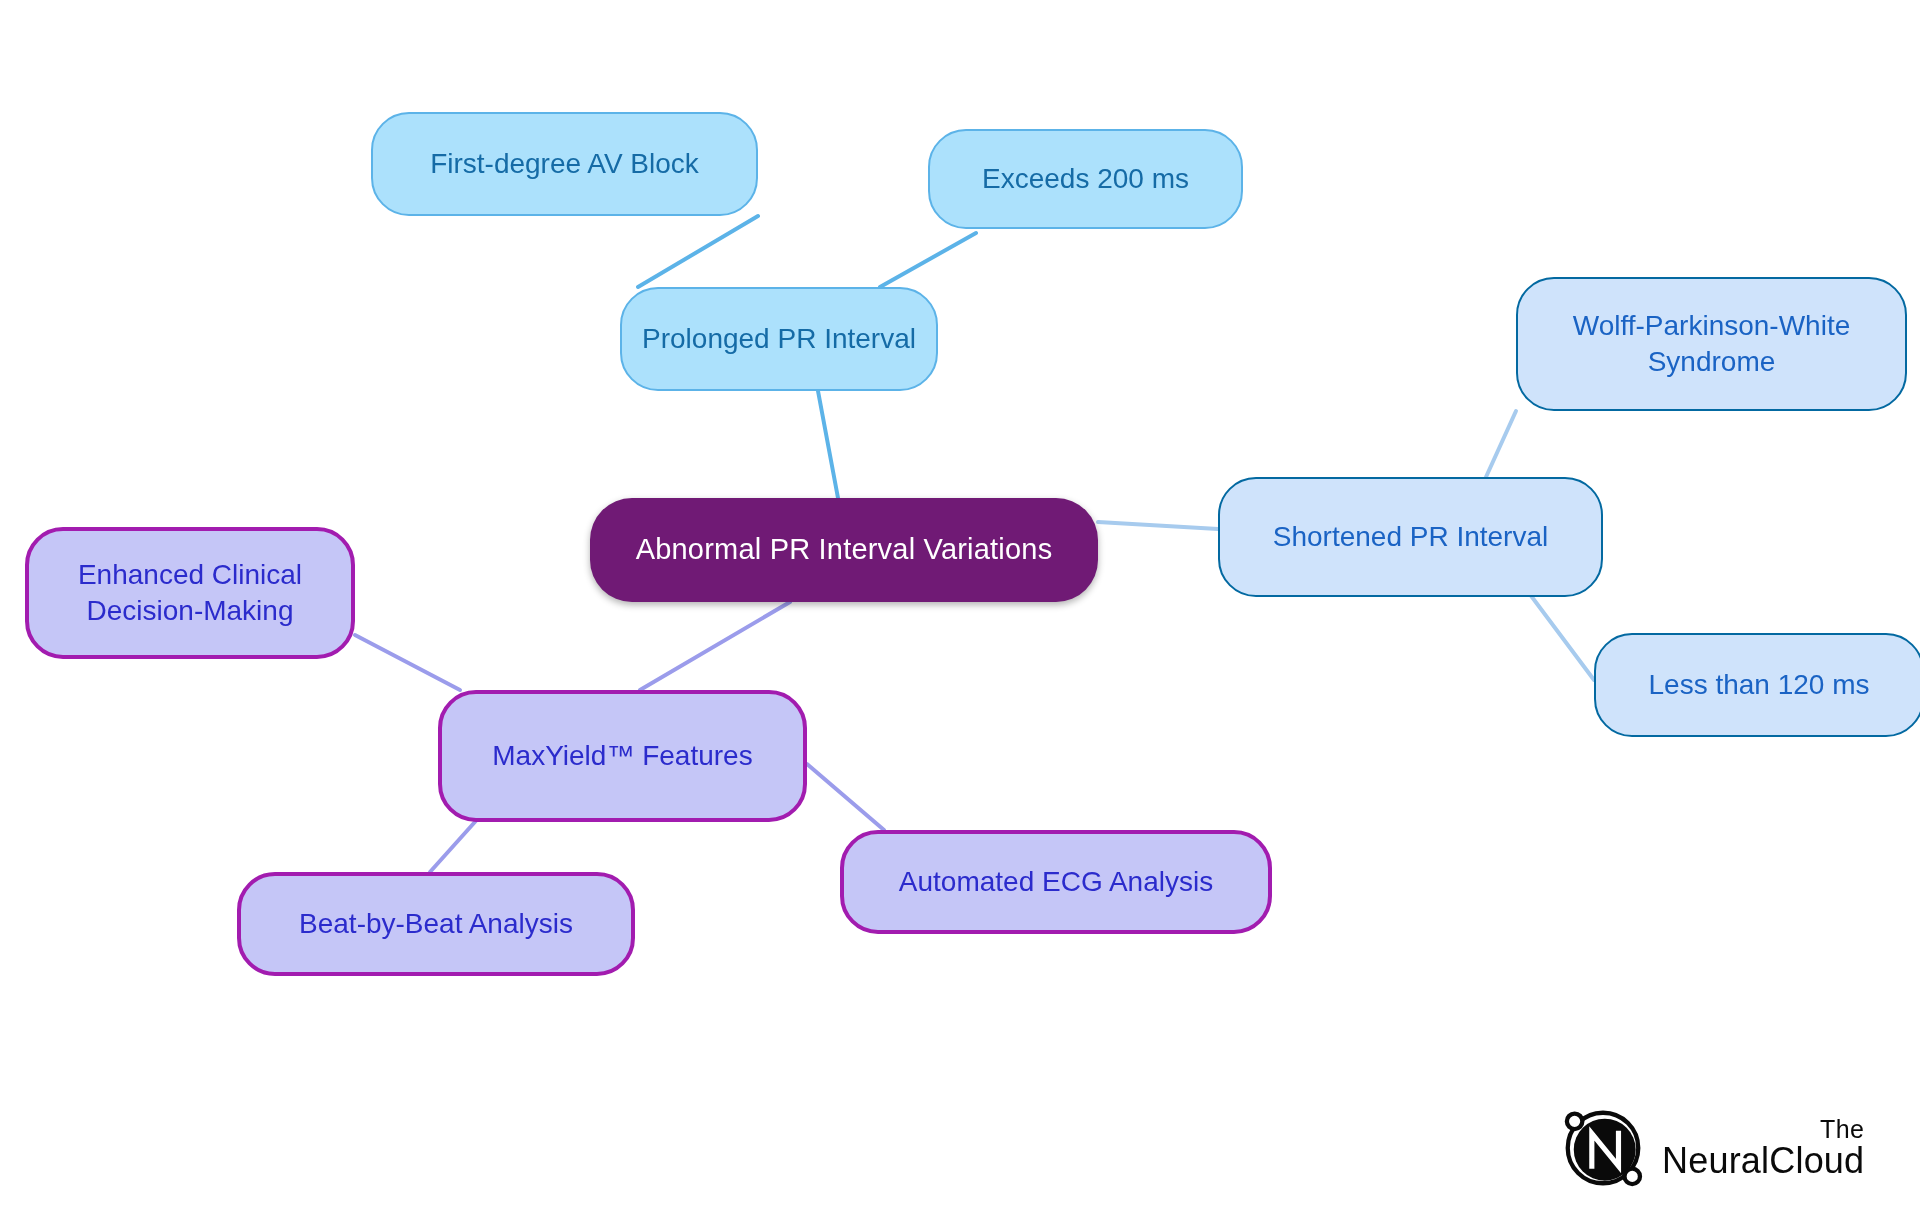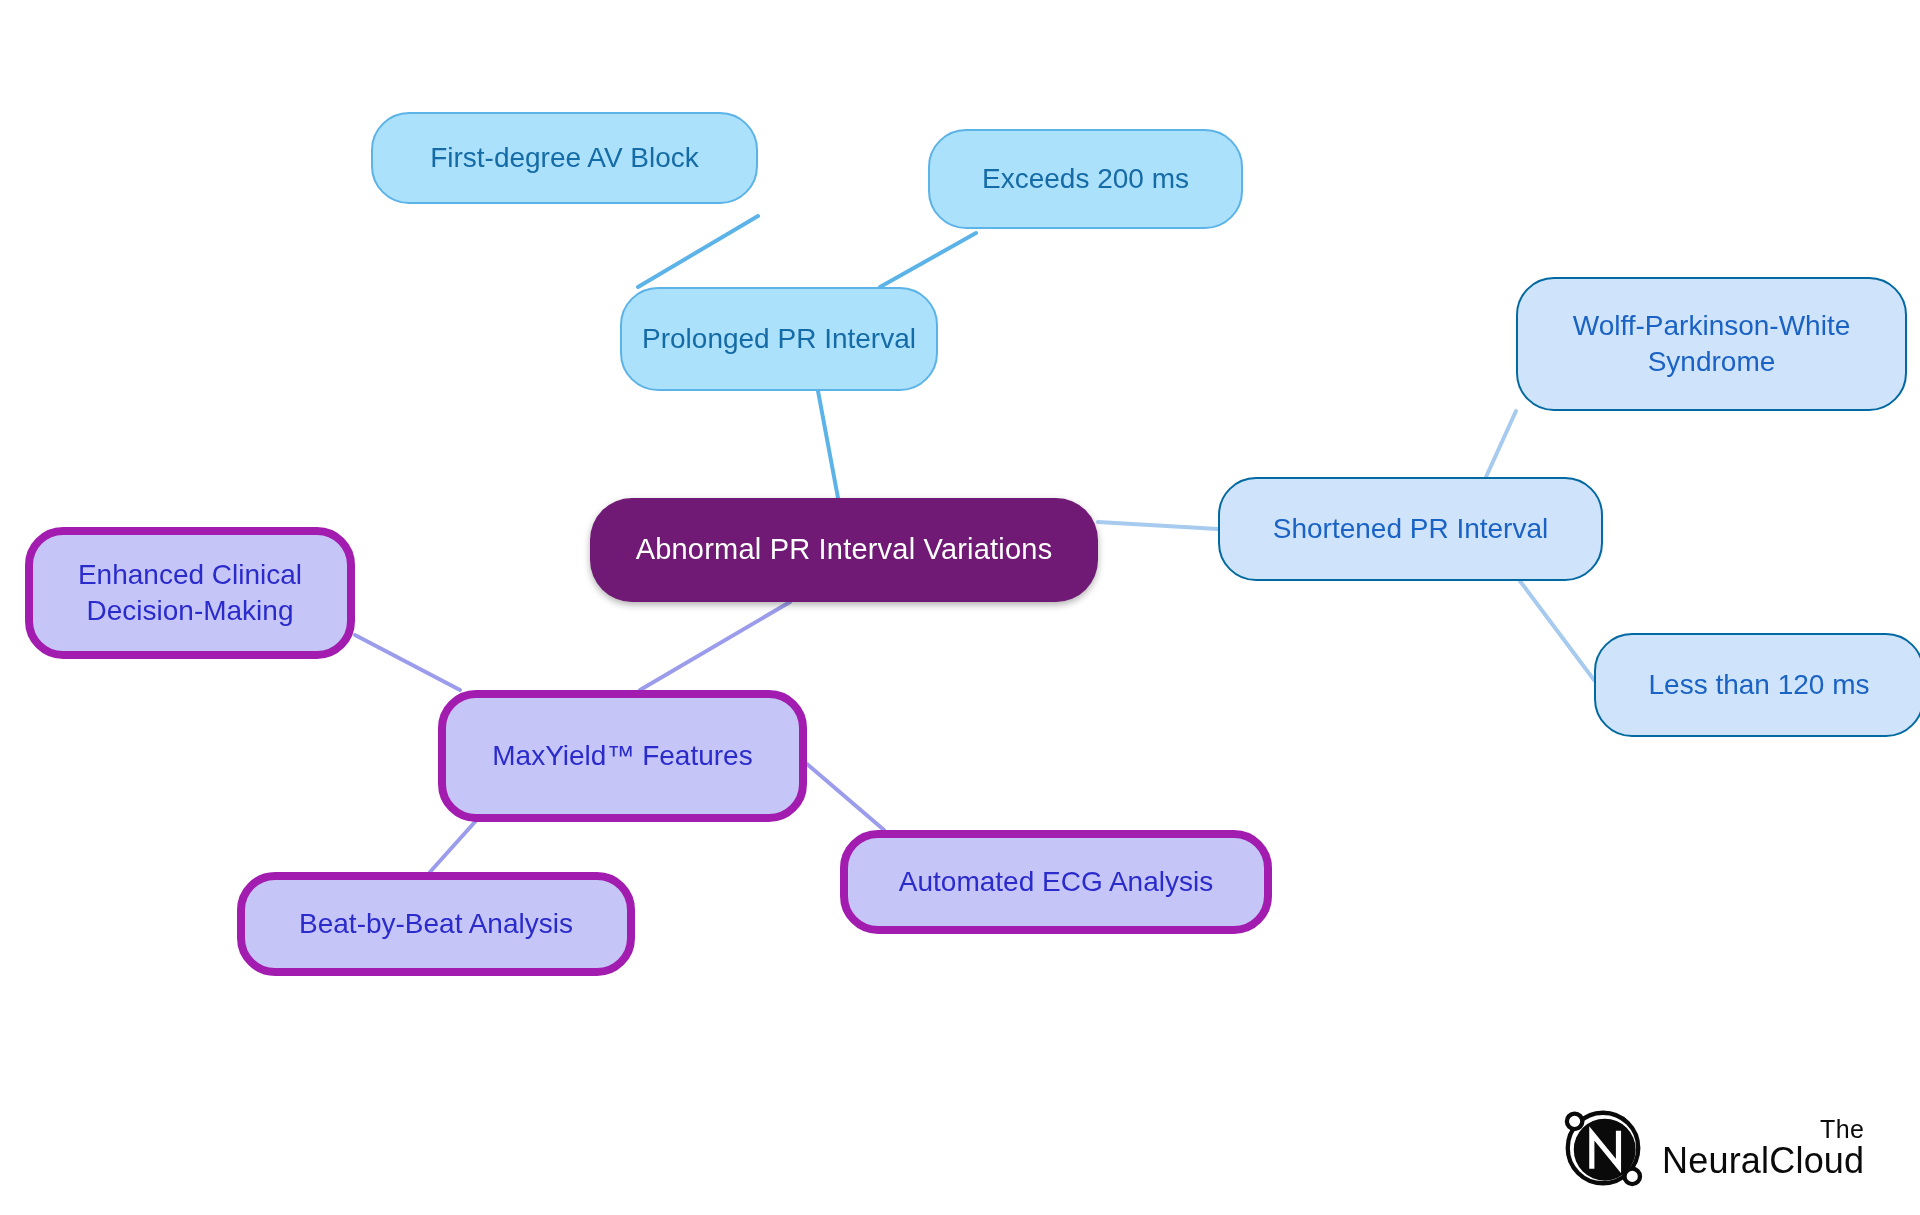--- a/index.html
+++ b/index.html
@@ -55,21 +55,21 @@
     font-size: 28px;
   }
   .node-lightblue {
     background: #cfe3fb;
     border: 2px solid #0369a1;
     color: #1a63c4;
     font-size: 28px;
   }
   .node-purple {
     background: #c5c6f7;
-    border: 8px solid #a21caf;
+    border: 4px solid #a21caf;
     color: #2b2bcc;
     font-size: 28px;
   }
   #logo {
     position: absolute;
     display: flex;
     align-items: center;
   }
   #logo-mark { display: block; }
   #logo-text {
@@ -98,23 +98,23 @@
       <line x1="1594" y1="680" x2="1520" y2="581" stroke="#a7cbee" stroke-width="4" stroke-linecap="round"></line>
       <line x1="790" y1="602" x2="640" y2="690" stroke="#9b9ceb" stroke-width="4" stroke-linecap="round"></line>
       <line x1="355" y1="635" x2="460" y2="690" stroke="#9b9ceb" stroke-width="4" stroke-linecap="round"></line>
       <line x1="500" y1="794" x2="430" y2="872" stroke="#9b9ceb" stroke-width="4" stroke-linecap="round"></line>
       <line x1="807" y1="764" x2="884" y2="830" stroke="#9b9ceb" stroke-width="4" stroke-linecap="round"></line>
     </svg>
 
   <div id="nodes-layer">
       <div class="node node-root" style="left: 590px; top: 498px; width: 508px; height: 104px;"><span>Abnormal PR Interval Variations</span></div>
       <div class="node node-blue" style="left: 620px; top: 287px; width: 318px; height: 104px;"><span>Prolonged PR Interval</span></div>
-      <div class="node node-blue" style="left: 371px; top: 112px; width: 387px; height: 92px; text-align: center;"><span>First-degree AV Block</span></div>
+      <div class="node node-blue" style="left: 371px; top: 112px; width: 387px; height: 104px; text-align: center;"><span>First-degree AV Block</span></div>
       <div class="node node-blue" style="left: 928px; top: 129px; width: 315px; height: 100px;"><span>Exceeds 200 ms</span></div>
-      <div class="node node-lightblue" style="left: 1218px; top: 477px; width: 385px; height: 104px;"><span>Shortened PR Interval</span></div>
+      <div class="node node-lightblue" style="left: 1218px; top: 477px; width: 385px; height: 120px;"><span>Shortened PR Interval</span></div>
       <div class="node node-lightblue" style="left: 1516px; top: 277px; width: 391px; height: 134px;"><span>Wolff-Parkinson-White
 Syndrome</span></div>
       <div class="node node-lightblue" style="left: 1594px; top: 633px; width: 330px; height: 104px;"><span>Less than 120 ms</span></div>
       <div class="node node-purple" style="left: 438px; top: 690px; width: 369px; height: 132px;"><span>MaxYield™ Features</span></div>
       <div class="node node-purple" style="left: 25px; top: 527px; width: 330px; height: 132px;"><span>Enhanced Clinical
 Decision-Making</span></div>
       <div class="node node-purple" style="left: 237px; top: 872px; width: 398px; height: 104px; justify-content: center;"><span>Beat-by-Beat Analysis</span></div>
       <div class="node node-purple" style="left: 840px; top: 830px; width: 432px; height: 104px;"><span>Automated ECG Analysis</span></div>
     </div>
 

